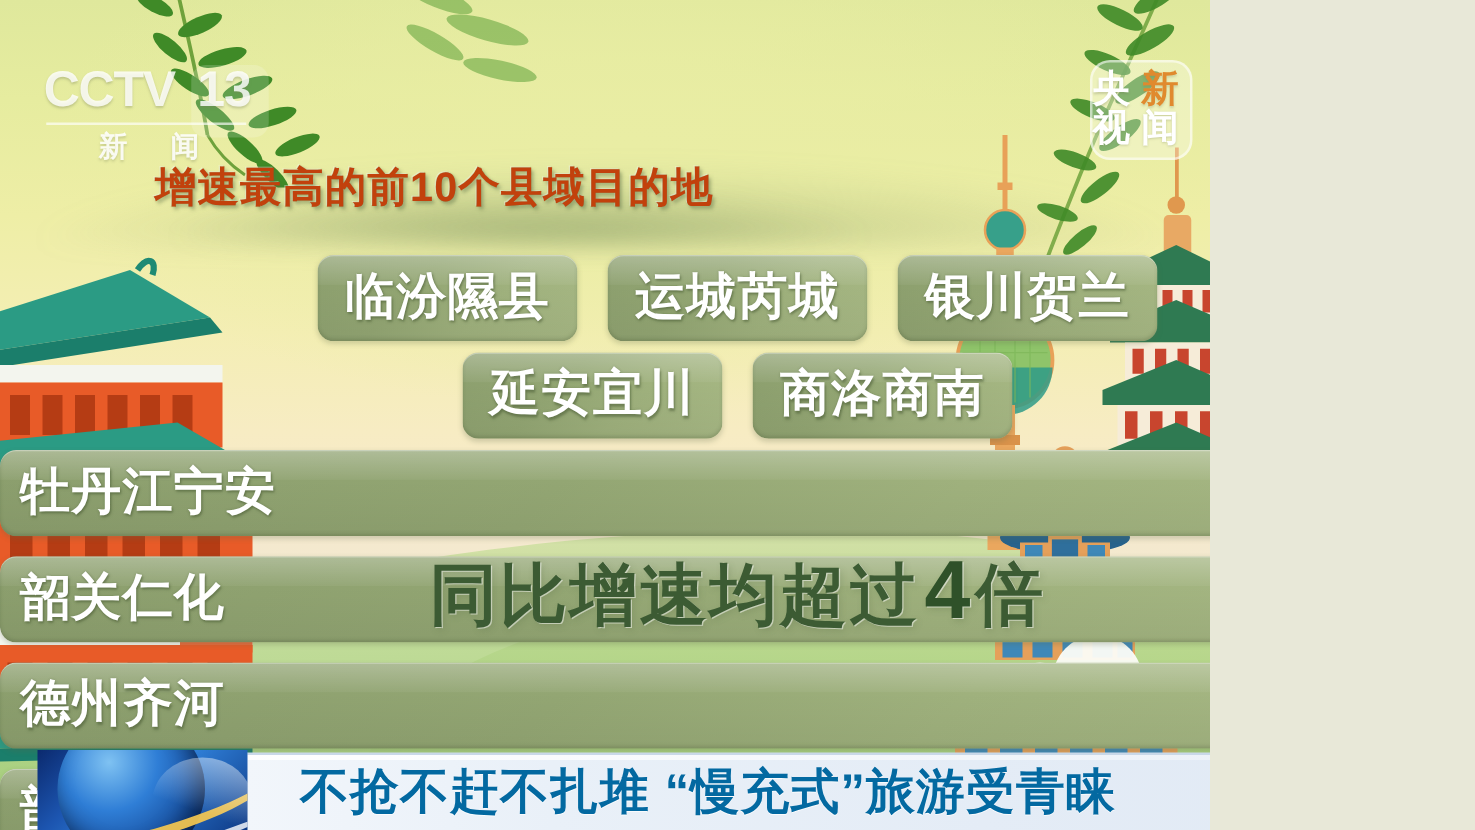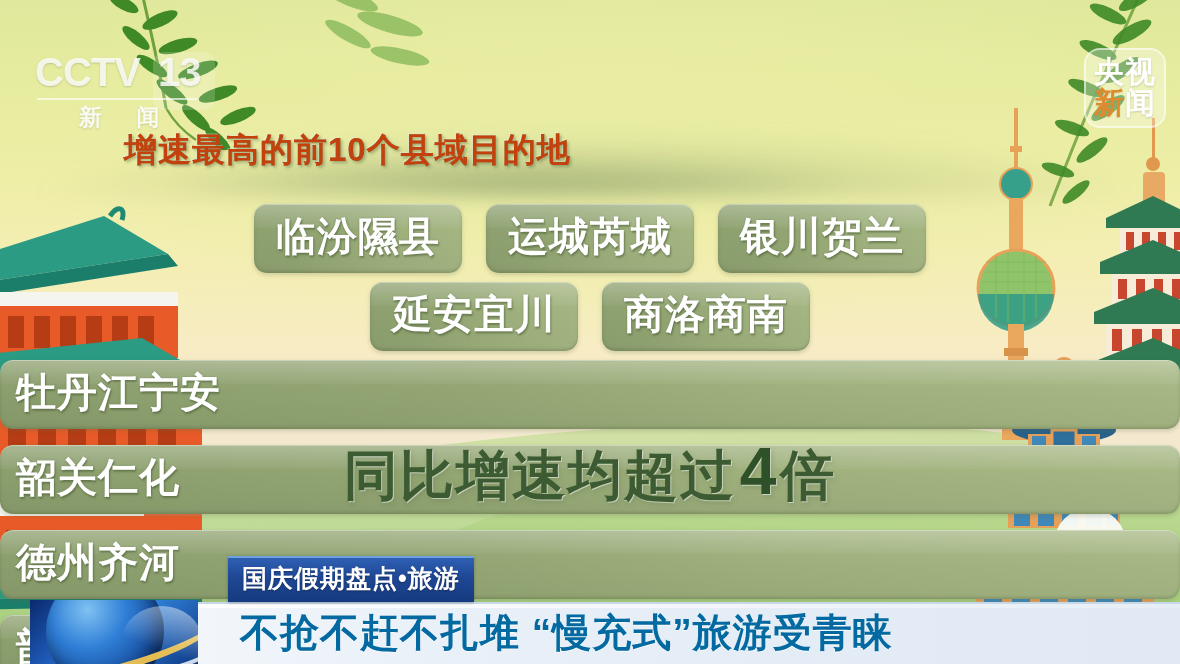--- a/index.html
+++ b/index.html
@@ -4,21 +4,21 @@
 <style>
   * { margin:0; padding:0; box-sizing:border-box; }
   html,body { width:1180px; height:664px; overflow:hidden; }
   body {
     font-family:"Liberation Sans", sans-serif;
     background:#e8e8d8;
   }
 
   #stage {
     position:relative;
-    width:1180px; height:664px;
+    width:968px; height:664px;
     overflow:hidden;
   }
 
   
   .bg-base {
     position:absolute; inset:0;
     background:
       radial-gradient(ellipse 70% 45% at 52% 18%, #e9eda4 0%, rgba(233,237,164,0) 70%),
       linear-gradient(180deg,
         #dfe89c 0%,
@@ -101,21 +101,21 @@
     text-shadow:0 1px 2px rgba(120,130,90,.3);
   }
 
   
   .news-logo {
     position:absolute; right:14px; top:48px;
     width:82px; height:80px;
     border-radius:16px;
     background:rgba(255,255,255,.30);
     border:2px solid rgba(255,255,255,.55);
-    display:flex; flex-direction:column;
+    display:flex; flex-direction:row;
     align-items:center; justify-content:center;
     gap:0px;
   }
   .news-l1 { font-size:30px; font-weight:700; color:#fff; line-height:1.02; letter-spacing:1px;
              text-shadow:0 1px 2px rgba(110,120,80,.3); }
   .news-l2 { font-size:30px; font-weight:700; line-height:1.02; letter-spacing:1px; }
   .news-l2 .c1 { color:#e08a2e; text-shadow:0 1px 2px rgba(110,120,80,.25); }
   .news-l2 .c2 { color:#fff; text-shadow:0 1px 2px rgba(110,120,80,.3); }
 
   
@@ -547,19 +547,16 @@
 
   <div class="lower">
     <div class="lower-bar"></div>
     <div class="seam"></div>
     <div class="globe-thumb">
       <div class="sphere"></div>
       <div class="swoosh1"></div>
       <div class="swoosh2"></div>
       <div class="hl"></div>
     </div>
-    <div class="topic-tag">
-      <span>国庆假期盘点•旅游</span>
-    </div>
     <div class="headline">不抢不赶不扎堆  “慢充式”旅游受青睐</div>
   </div>
 
 </div>
 
 </body></html>

